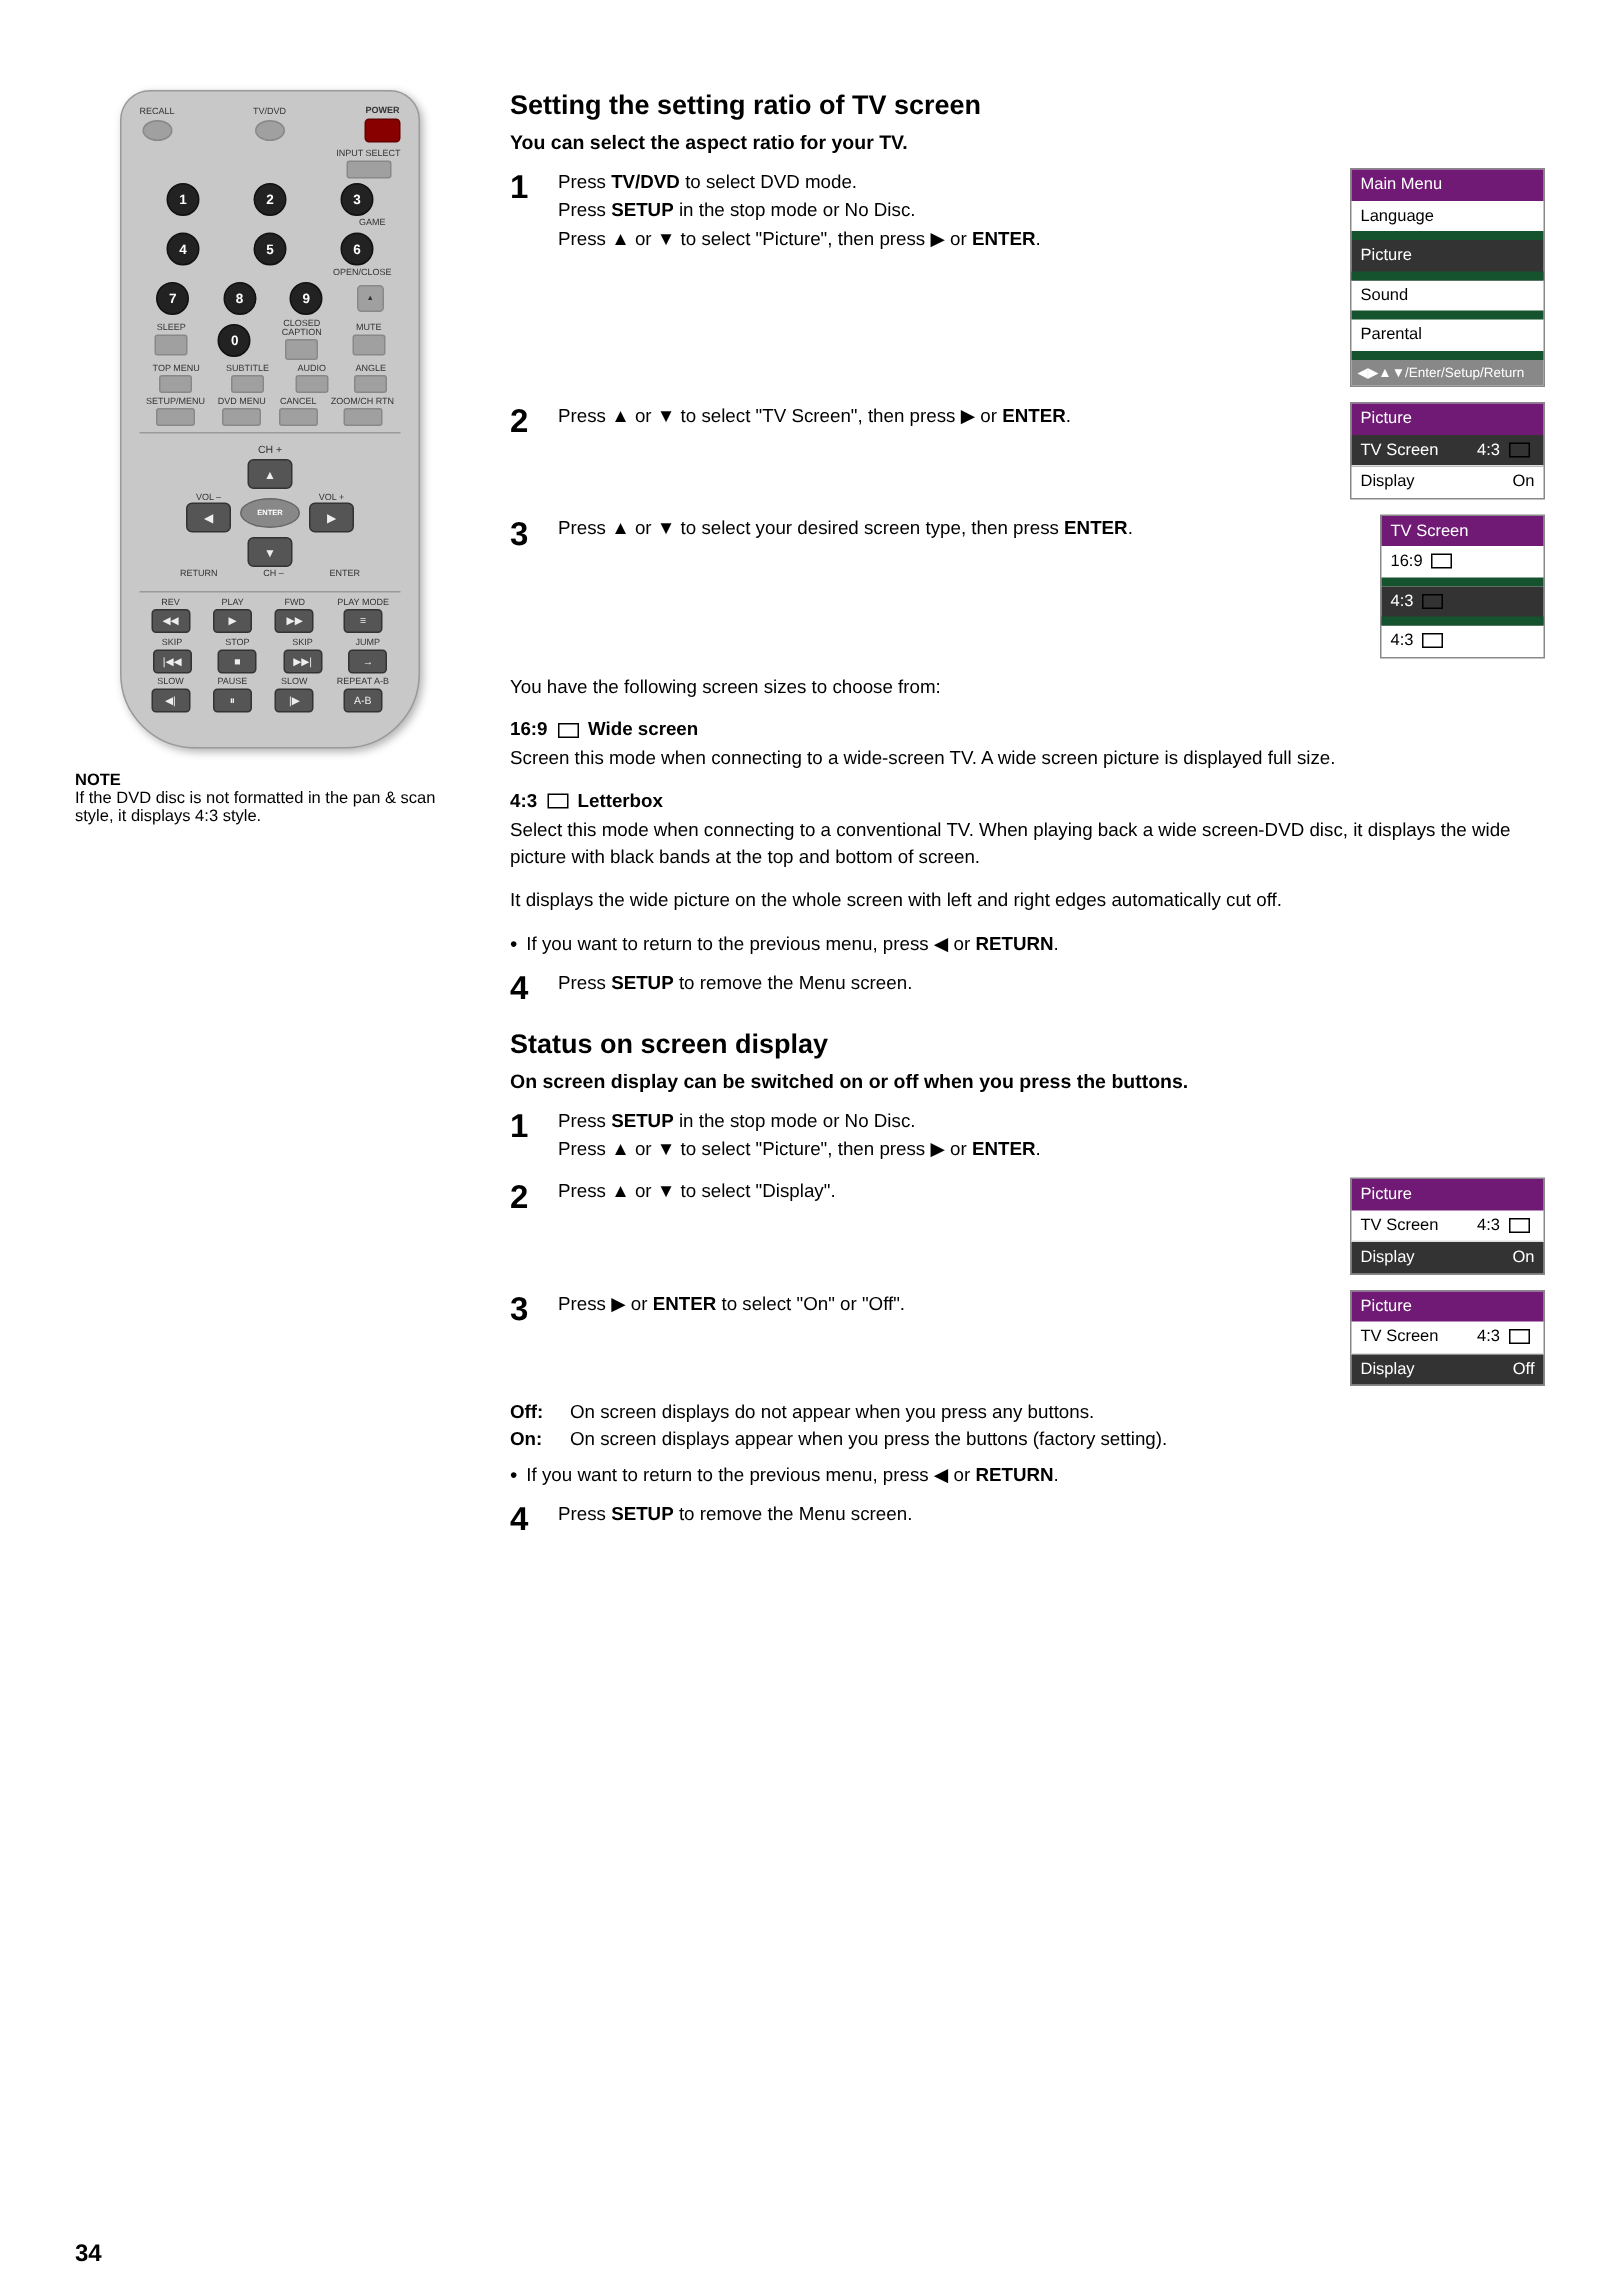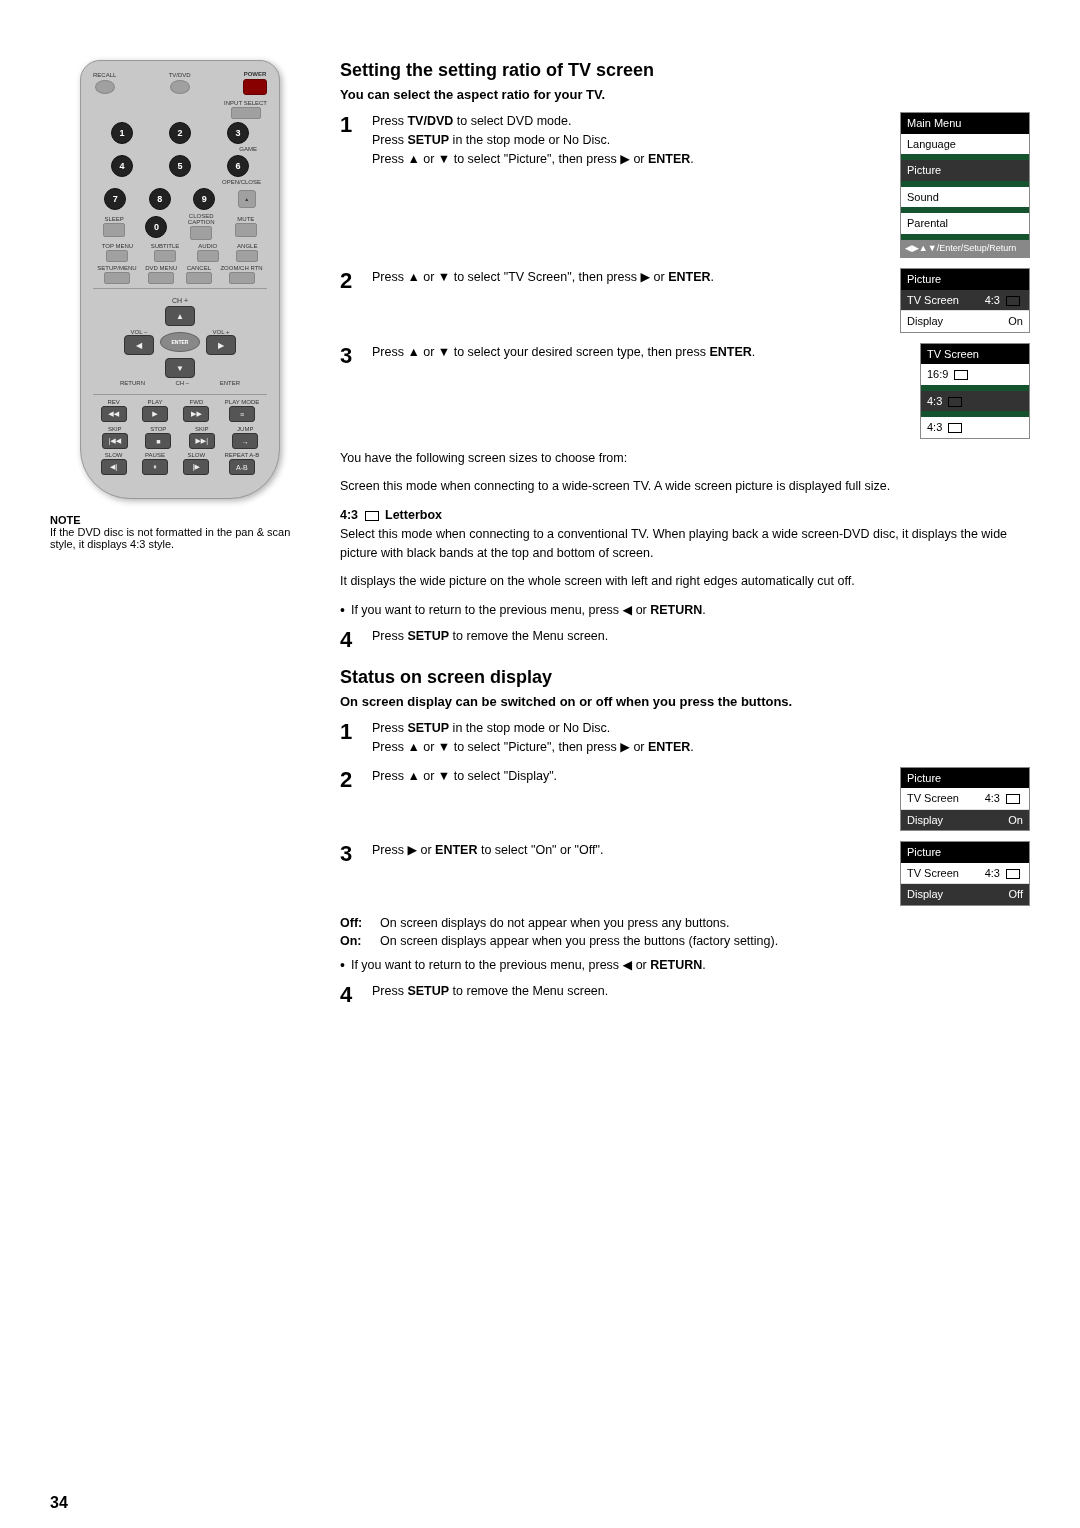--- a/index.html
+++ b/index.html
@@ -237,21 +237,21 @@
 
     
     .menu-box {
       border: 1px solid #888;
       min-width: 120px;
       font-size: 11px;
       background: #fff;
     }
 
     .menu-box-header {
-      background: #000000;
+      background: #701a75;
       color: #fff;
       padding: 2px 6px;
       font-size: 11px;
     }
 
     .menu-box-item {
       padding: 2px 6px;
       border-bottom: 6px solid #14532d;
     }
 
@@ -641,20 +641,21 @@
                   <div class="menu-box-item">4:3 <span class="square-icon"></span></div>
                 </div>
               </div>
             </div>
           </div>
         </div>
 
         <p class="info-line">You have the following screen sizes to choose from:</p>
 
         <div class="subsection">
+          <p class="subsection-title">16:9 <span class="square-icon"></span> Wide screen</p>
           <p>Screen this mode when connecting to a wide-screen TV. A wide screen picture is displayed full size.</p>
         </div>
 
         <div class="subsection">
           <p class="subsection-title">4:3 <span class="square-icon"></span> Letterbox</p>
           <p>Select this mode when connecting to a conventional TV. When playing back a wide screen-DVD disc, it displays the wide picture with black bands at the top and bottom of screen.</p>
         </div>
 
         <div class="subsection">
           <p>It displays the wide picture on the whole screen with left and right edges automatically cut off.</p>

